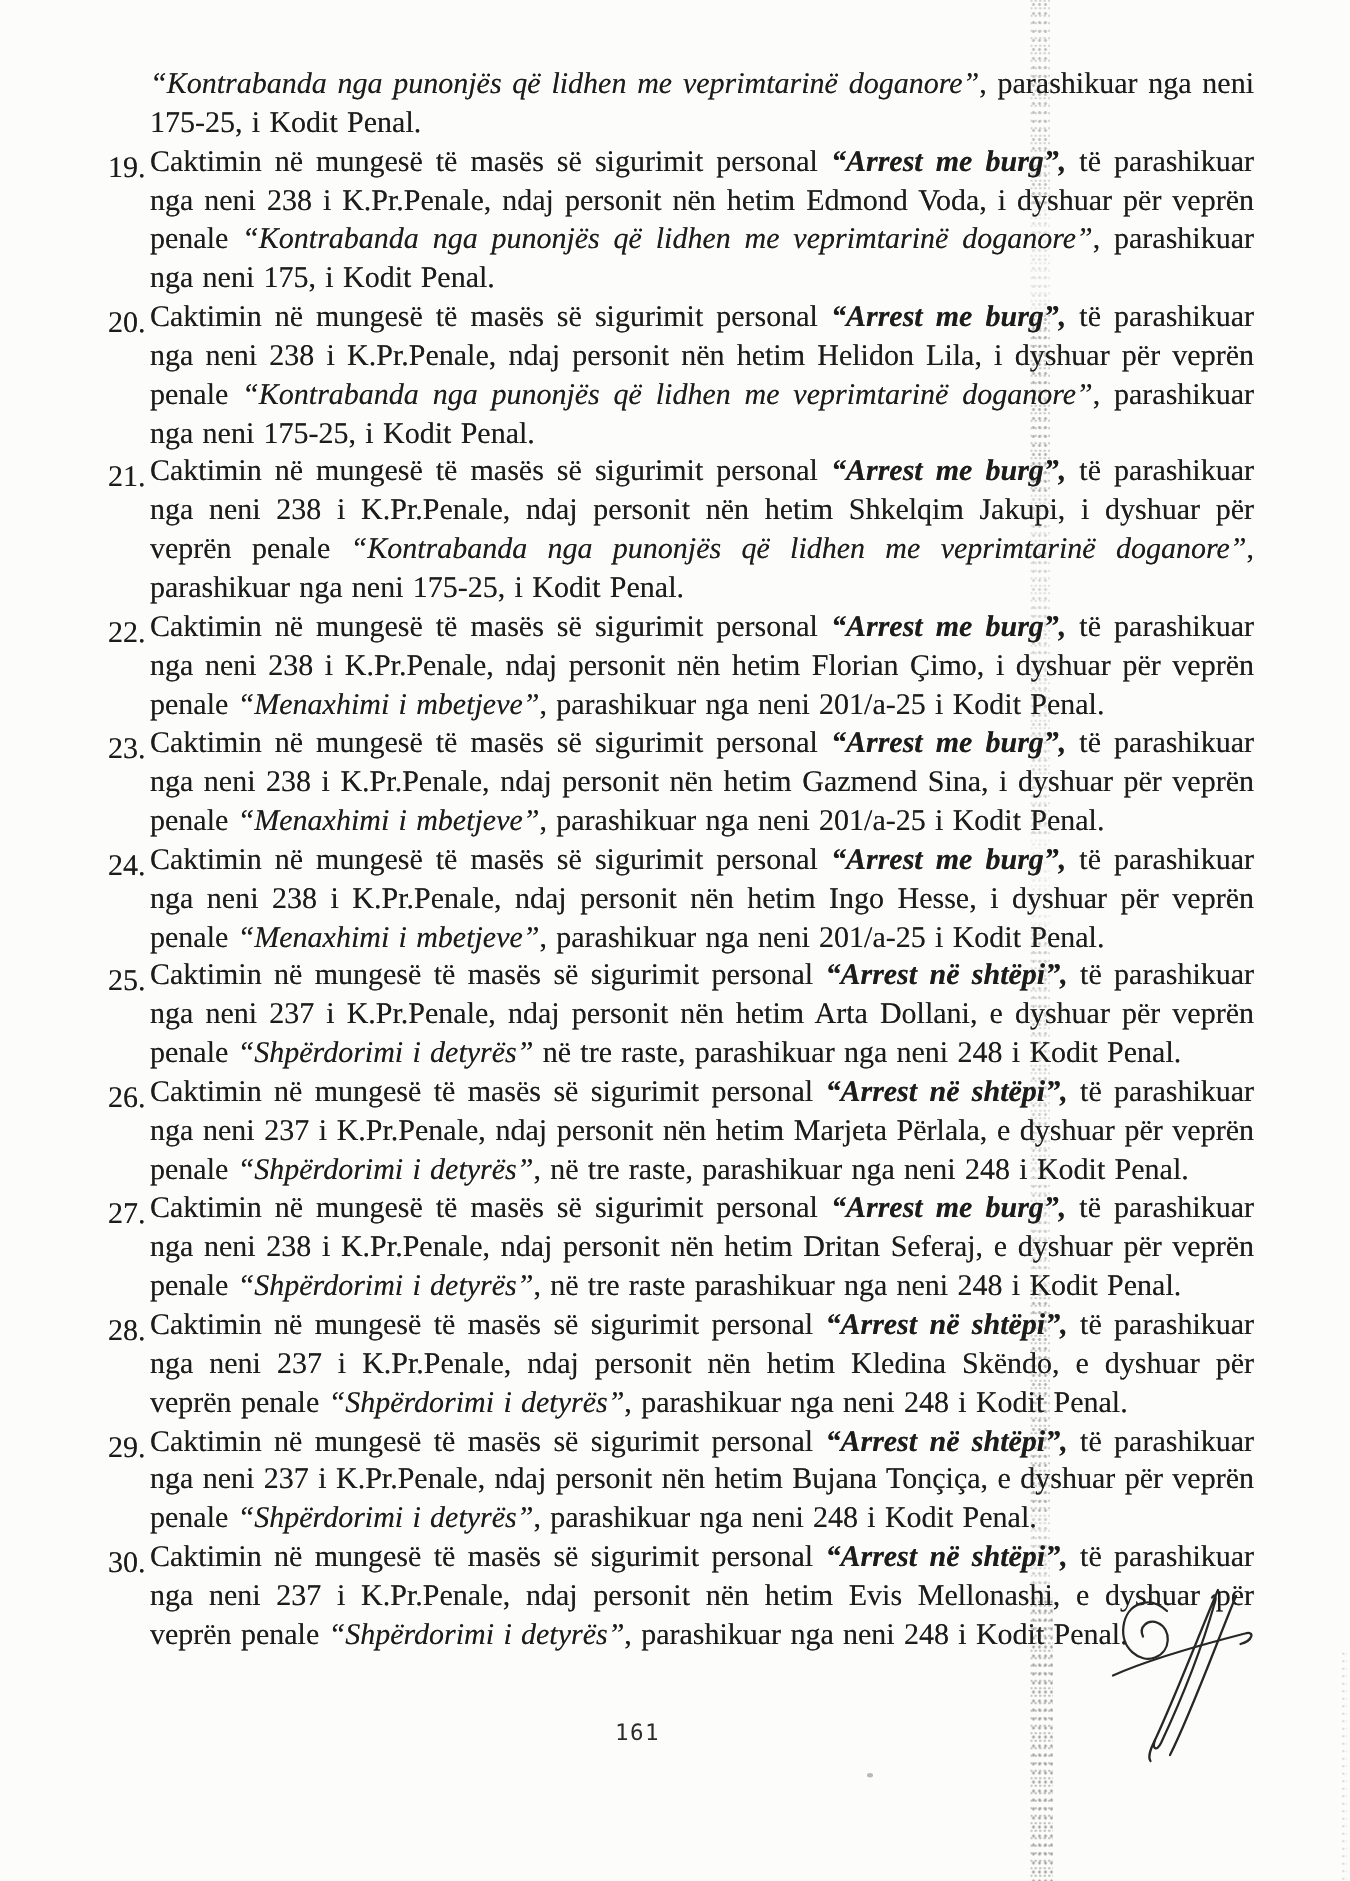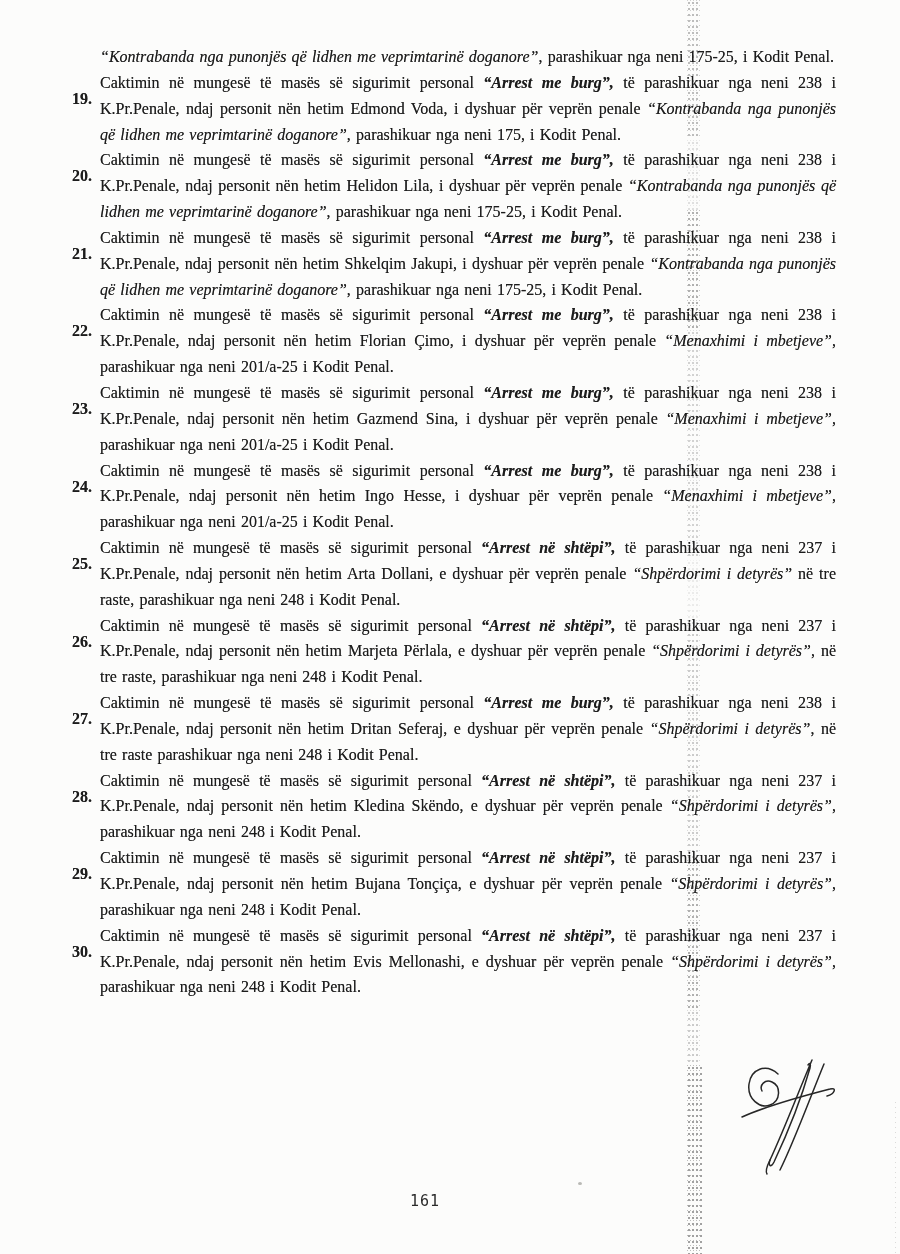--- a/index.html
+++ b/index.html
@@ -4,34 +4,34 @@
 <style>
   html,body{margin:0;padding:0;}
   body{
     width:900px;height:1254px;position:relative;overflow:hidden;
     background:#fcfcfb;
     font-family:"Liberation Serif", serif;
   }
   .page{position:absolute;inset:0;}
   .content{
     position:absolute;left:72px;top:44px;width:764px;
-    font-size:16px;line-height:25.85px;color:#1c1c1c;
+    font-size:20px;line-height:25.85px;color:#1c1c1c;
     text-align:justify;word-spacing:1.2px;
     text-shadow:0 0 .35px rgba(20,20,20,.6);
   }
   .item{position:relative;padding-left:28px;}
-  .num{position:absolute;left:0;top:16px;font-weight:700;}
+  .num{position:absolute;left:0;top:4px;font-weight:400;}
   .s-r{font-style:normal;font-weight:400;}
   .s-b{font-weight:400;}
   .s-i{font-style:italic;}
   .s-bi{font-weight:700;font-style:italic;}
   .pagenum{
     position:absolute;left:410px;top:1146px;width:60px;
     font-family:"DejaVu Sans Mono", monospace;
-    font-size:15px;color:#2a2a2a;letter-spacing:1px;margin-top:46px;
+    font-size:15px;color:#2a2a2a;letter-spacing:1px;
   }
   .noise-seg{
     position:absolute;left:687px;width:13px;
     background-image:
       radial-gradient(circle,#6f6f6f .7px,transparent 1.2px),
       radial-gradient(circle,#9c9c9c .6px,transparent 1px);
     background-size:4px 6px,3px 5px;
     background-position:0 0,2px 3px;
   }
   .edge-seg{

